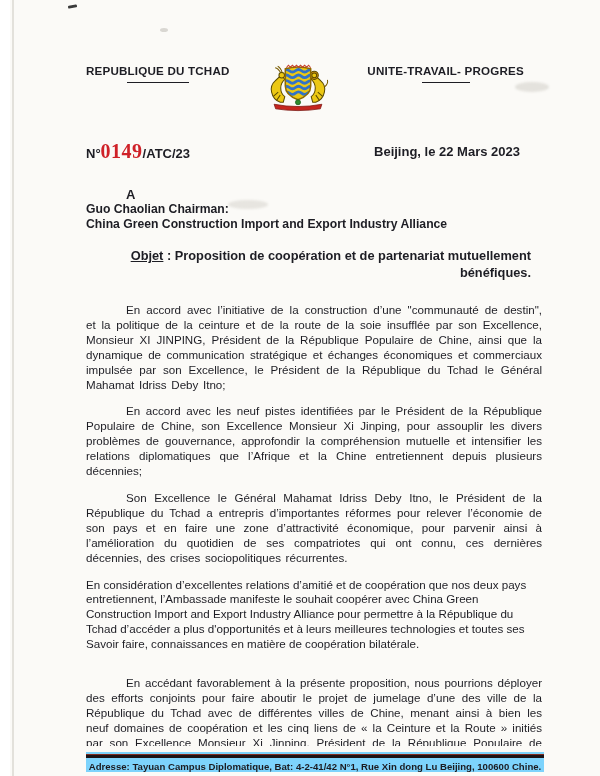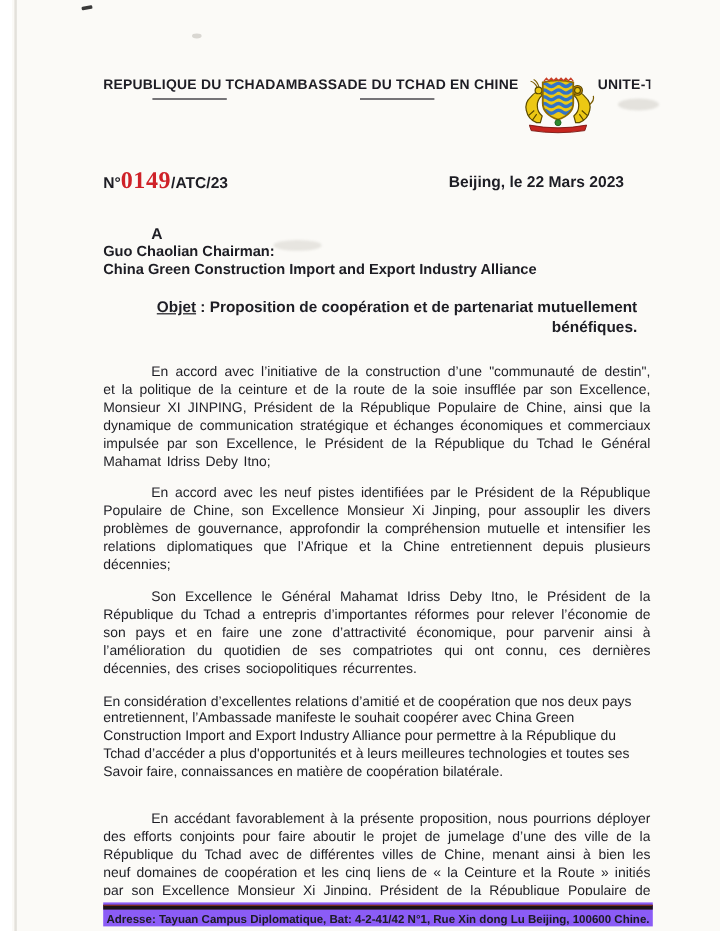--- a/index.html
+++ b/index.html
@@ -17,21 +17,21 @@
   .page-edge2{position:absolute;left:0;top:0;bottom:0;width:10px;background:#ffffff;}
   .speck{position:absolute;left:68px;top:5px;width:9px;height:3px;background:#3a3a3a;transform:rotate(-10deg);border-radius:1px;}
   .speck2{position:absolute;left:160px;top:28px;width:8px;height:4px;background:#d9d7d2;border-radius:50%;}
   .smudge{position:absolute;left:515px;top:82px;width:34px;height:10px;background:#e4e2dd;border-radius:50%;filter:blur(1px);}
   .smudge2{position:absolute;left:228px;top:200px;width:40px;height:9px;background:#e7e5e0;border-radius:50%;filter:blur(1px);}
 
   .content{position:absolute;left:86px;right:58px;top:64px;bottom:30px;overflow:hidden;}
 
   
   .letter-header{display:flex;justify-content:space-between;align-items:flex-start;}
-  .head-col{display:flex;flex-direction:row;align-items:center;}
+  .head-col{display:flex;flex-direction:column;align-items:center;}
   .hl{display:flex;flex-direction:column;align-items:center;margin-bottom:2px;}
   .head-line{font-weight:700;font-size:11.6px;letter-spacing:.2px;white-space:nowrap;}
   .rule{width:62px;border-bottom:1.7px solid #1d1d24;margin:5px auto 3px;}
   .rule.narrow{width:48px;}
   .emblem{width:66px;height:54px;flex:0 0 auto;margin-top:-4px;}
   .head-right{margin-right:18px;}
 
   
   .ref-row{display:flex;justify-content:space-between;align-items:center;margin-top:26px;}
   .ref-prefix,.ref-suffix{font-weight:700;font-size:13px;}
@@ -44,21 +44,21 @@
   .subject-label{text-decoration:underline;}
 
   
   .body{margin-top:22px;font-size:11.6px;line-height:14.9px;}
   .para{margin:0 0 12px;text-align:justify;text-indent:40px;word-spacing:1.4px;}
   .para.noindent{text-indent:0;text-align:left;word-spacing:normal;}
   .para.lastgap{margin-top:24px;}
   .b{font-weight:400;}
 
   
-  .letter-footer{position:absolute;left:86px;right:56px;bottom:4px;background:#8b5cf6;padding-top:2px;}
+  .letter-footer{position:absolute;left:86px;right:56px;bottom:4px;background:#7dd3fc;padding-top:2px;}
   .footer-line{height:3px;background:#1b1317;border-top:1.4px solid #7d2d22;}
   .footer-text{text-align:center;font-weight:700;font-size:9.6px;margin-top:3px;white-space:nowrap;color:#1b1b20;}
 </style>
 </head>
 <body>
 
 <div class="page">
 
   <div class="page-edge2"></div>
   <div class="page-edge"></div>
@@ -66,24 +66,20 @@
   <div class="speck2"></div>
   <div class="smudge"></div>
   <div class="smudge2"></div>
 
   <div class="content">
 
     <header class="letter-header">
       <div class="head-col">
         <div class="hl">
           <div class="head-line">REPUBLIQUE DU TCHAD</div>
-          <div class="rule"></div>
-        </div>
-        <div class="hl">
-          <div class="head-line">AMBASSADE DU TCHAD EN CHINE</div>
           <div class="rule"></div>
         </div>
       </div>
 
       <div class="emblem">
         <svg viewBox="0 0 130 100" width="66" height="54" aria-hidden="true">
 
           <g fill="#ecc814" stroke="#5a4a00" stroke-width="2">
             <path d="M30 80 Q16 75 13 60 Q10 47 20 38 Q27 30 34 28 L39 35 Q31 42 31 52 Q31 63 39 69 L36 80 Z"></path>
             <path d="M31 22 q-5 -9 -11 -10" fill="none" stroke="#7a5c00"></path>

